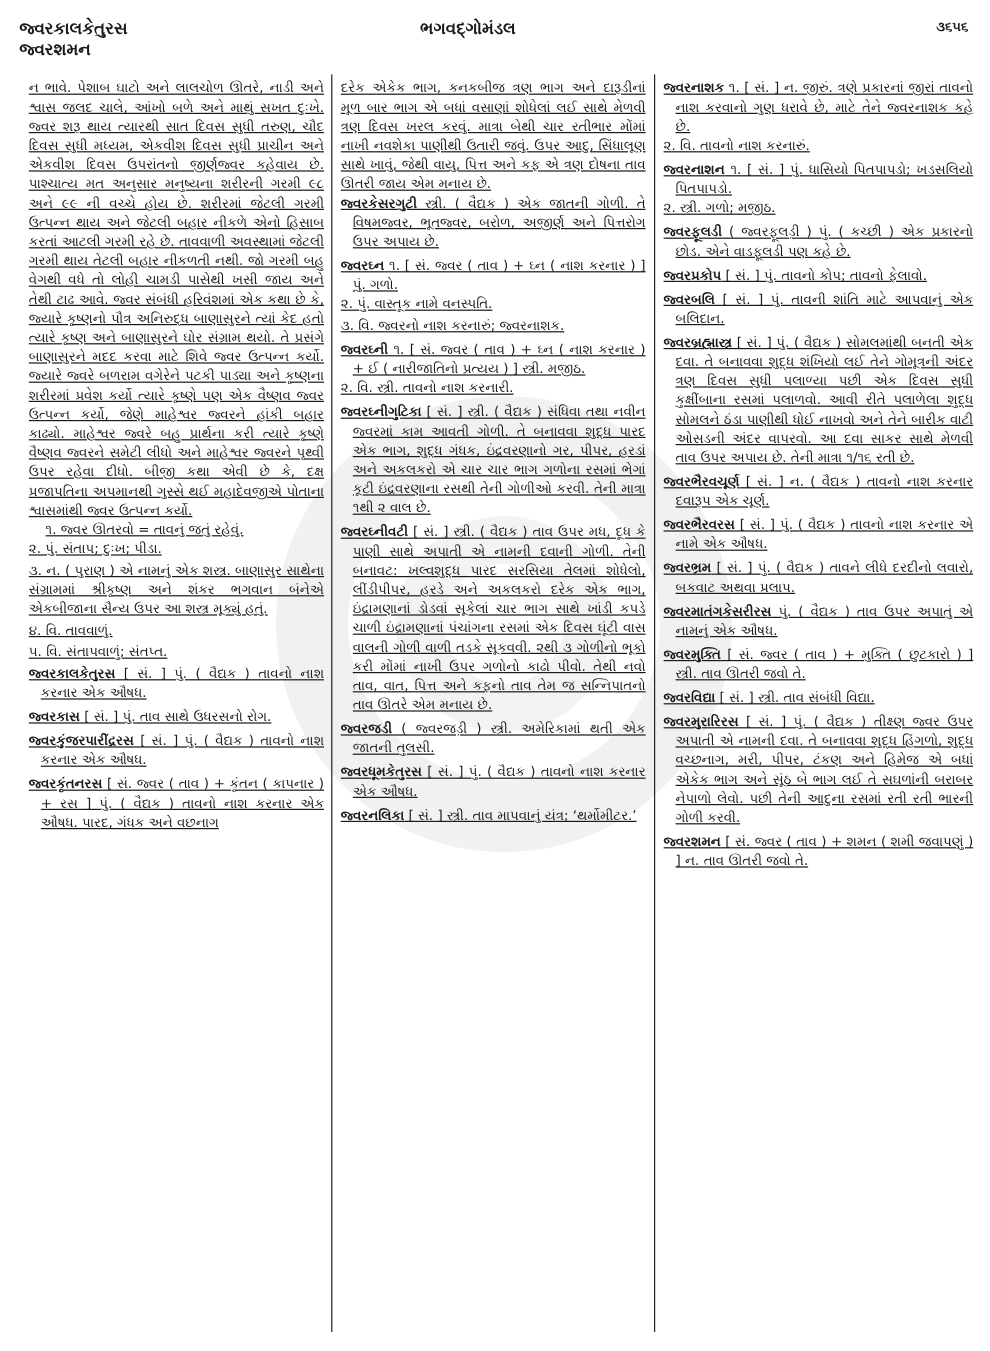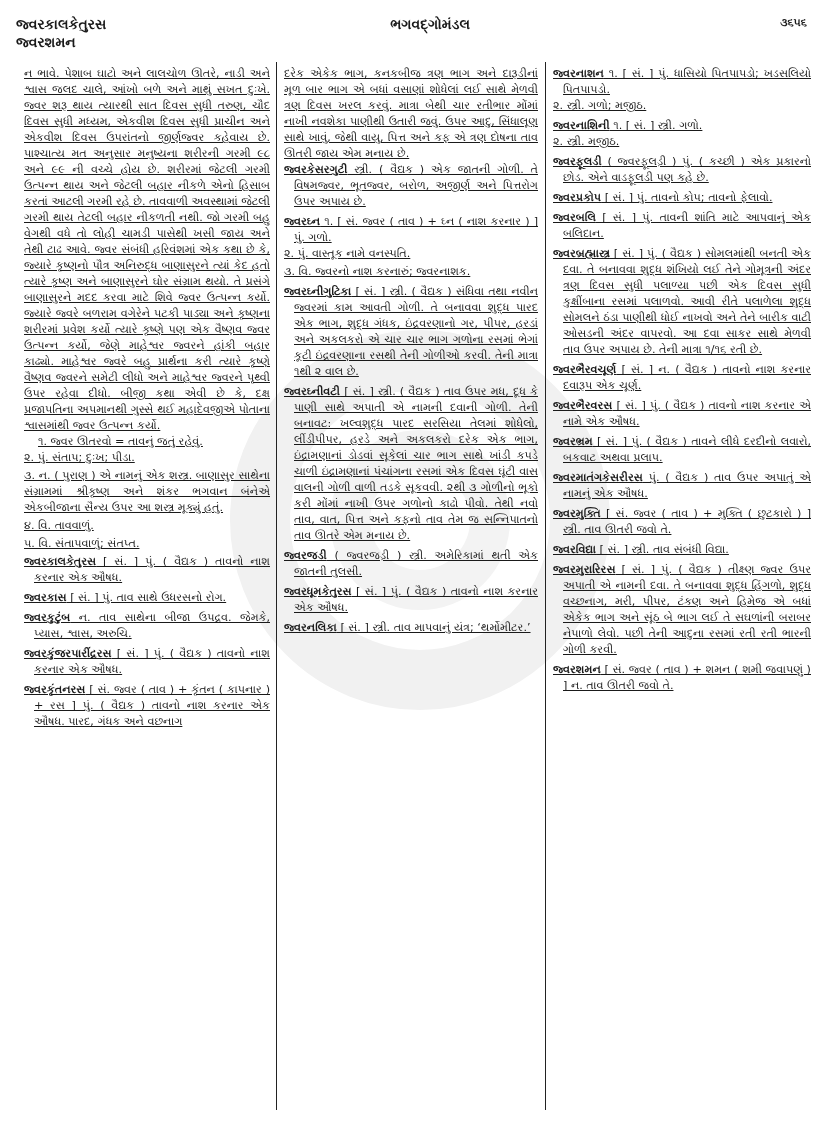--- a/index.html
+++ b/index.html
@@ -5,21 +5,21 @@
   html, body { margin:0; padding:0; background:#fff; }
   body { width:825px; height:1126px; position:relative; overflow:hidden;
          font-family:"DejaVu Sans", sans-serif; color:#1a1a1a; }
   .watermark { position:absolute; left:230px; top:330px; width:380px; height:380px;
                border-radius:50%; border:60px solid #f1f1f1; box-sizing:border-box; z-index:0; }
   .watermark2 { position:absolute; left:330px; top:430px; width:180px; height:180px;
                border-radius:50%; border:40px solid #f3f3f3; box-sizing:border-box; z-index:0; }
   .header { position:absolute; top:14px; left:0; width:825px; height:26px; z-index:2;}
   .hd-left { position:absolute; left:16px; top:2px; font-weight:bold; font-size:14px; }
   .hd-left2 { position:absolute; left:16px; top:20px; font-weight:bold; font-size:14px; }
-  .hd-center { position:absolute; left:350px; top:2px; width:120px; text-align:right; font-weight:bold; font-size:14px;}
+  .hd-center { position:absolute; left:350px; top:2px; width:120px; text-align:left; font-weight:bold; font-size:14px;}
   .hd-right { position:absolute; right:18px; top:2px; font-weight:bold; font-size:11px; }
   .col { position:absolute; top:66px; font-size:11.2px; line-height:16px; z-index:2; text-align:justify;text-decoration:underline; }
   .c1 { left:24px; width:246px; }
   .c2 { left:284px; width:254px; }
   .c3 { left:553px; width:258px; }
   .divider { position:absolute; top:62px; width:1px; background:#222; height:1048px; z-index:2;}
   .d1 { left:276px; } .d2 { left:545px; }
   .entry { margin:0 0 4px 0; text-indent:-10px; padding-left:10px; }
   .para { margin:0; }
   .sub { margin:0 0 2px 0; }
@@ -44,45 +44,47 @@
 
 <div class="col c1">
   <p class="para">ન ભાવે. પેશાબ ઘાટો અને લાલચોળ ઊતરે, નાડી અને શ્વાસ જલદ ચાલે, આંખો બળે અને માથું સખત દુઃખે. જ્વર શરૂ થાય ત્યારથી સાત દિવસ સુધી તરુણ, ચૌદ દિવસ સુધી મધ્યમ, એકવીશ દિવસ સુધી પ્રાચીન અને એકવીશ દિવસ ઉપરાંતનો જીર્ણજ્વર કહેવાય છે. પાશ્ચાત્ય મત અનુસાર મનુષ્યના શરીરની ગરમી ૯૮ અને ૯૯ ની વચ્ચે હોય છે. શરીરમાં જેટલી ગરમી ઉત્પન્ન થાય અને જેટલી બહાર નીકળે એનો હિસાબ કરતાં આટલી ગરમી રહે છે. તાવવાળી અવસ્થામાં જેટલી ગરમી થાય તેટલી બહાર નીકળતી નથી. જો ગરમી બહુ વેગથી વધે તો લોહી ચામડી પાસેથી ખસી જાય અને તેથી ટાઢ આવે. જ્વર સંબંધી હરિવંશમાં એક કથા છે કે, જ્યારે કૃષ્ણનો પૌત્ર અનિરુદ્ધ બાણાસુરને ત્યાં કેદ હતો ત્યારે કૃષ્ણ અને બાણાસુરને ઘોર સંગ્રામ થયો. તે પ્રસંગે બાણાસુરને મદદ કરવા માટે શિવે જ્વર ઉત્પન્ન કર્યો. જ્યારે જ્વરે બળરામ વગેરેને પટકી પાડ્યા અને કૃષ્ણના શરીરમાં પ્રવેશ કર્યો ત્યારે કૃષ્ણે પણ એક વૈષ્ણવ જ્વર ઉત્પન્ન કર્યો, જેણે માહેશ્વર જ્વરને હાંકી બહાર કાઢ્યો. માહેશ્વર જ્વરે બહુ પ્રાર્થના કરી ત્યારે કૃષ્ણે વૈષ્ણવ જ્વરને સમેટી લીધો અને માહેશ્વર જ્વરને પૃથ્વી ઉપર રહેવા દીધો. બીજી કથા એવી છે કે, દક્ષ પ્રજાપતિના અપમાનથી ગુસ્સે થઈ મહાદેવજીએ પોતાના શ્વાસમાંથી જ્વર ઉત્પન્ન કર્યો.</p>
   <p class="subind">૧. જ્વર ઊતરવો = તાવનું જતું રહેવું.</p>
   <p class="sub">૨. પું. સંતાપ; દુઃખ; પીડા.</p>
   <p class="sub">૩. ન. ( પુરાણ ) એ નામનું એક શસ્ત્ર. બાણાસુર સાથેના સંગ્રામમાં શ્રીકૃષ્ણ અને શંકર ભગવાન બંનેએ એકબીજાના સૈન્ય ઉપર આ શસ્ત્ર મૂક્યું હતું.</p>
   <p class="sub">૪. વિ. તાવવાળું.</p>
   <p class="sub">૫. વિ. સંતાપવાળું; સંતપ્ત.</p>
   <div class="entry"><span class="hw">જ્વરકાલકેતુરસ</span><span> [ સં. ] પું. ( વૈદ્યક ) તાવનો નાશ કરનાર એક ઔષધ.</span></div>
   <div class="entry"><span class="hw">જ્વરકાસ</span><span> [ સં. ] પું. તાવ સાથે ઉધરસનો રોગ.</span></div>
-  <div class="entry"><span class="hw">જ્વરકુટુંબ</span><span> ન. તાવ સાથેના બીજા ઉપદ્રવ. જેમકે, પ્યાસ, શ્વાસ, અરુચિ.</span></div>
   <div class="entry"><span class="hw">જ્વરકુંજરપારીંદ્રરસ</span><span> [ સં. ] પું. ( વૈદ્યક ) તાવનો નાશ કરનાર એક ઔષધ.</span></div>
   <div class="entry"><span class="hw">જ્વરકૃંતનરસ</span><span> [ સં. જ્વર ( તાવ ) + કૃંતન ( કાપનાર ) + રસ ] પું. ( વૈદ્યક ) તાવનો નાશ કરનાર એક ઔષધ. પારદ, ગંધક અને વછનાગ</span></div>
 </div>
 
 <div class="col c2">
   <p class="para">દરેક એકેક ભાગ, કનકબીજ ત્રણ ભાગ અને દારૂડીનાં મૂળ બાર ભાગ એ બધાં વસાણાં શોધેલાં લઈ સાથે મેળવી ત્રણ દિવસ ખરલ કરવું. માત્રા બેથી ચાર રતીભાર મોંમાં નાખી નવશેકા પાણીથી ઉતારી જવું. ઉપર આદુ, સિંધાલૂણ સાથે ખાવું, જેથી વાયુ, પિત્ત અને કફ એ ત્રણ દોષના તાવ ઊતરી જાય એમ મનાય છે.</p>
   <div class="entry"><span class="hw">જ્વરકેસરગુટી</span><span> સ્ત્રી. ( વૈદ્યક ) એક જાતની ગોળી. તે વિષમજ્વર, ભૂતજ્વર, બરોળ, અજીર્ણ અને પિત્તરોગ ઉપર અપાય છે.</span></div>
   <div class="entry"><span class="hw">જ્વરઘ્ન</span><span> ૧. [ સં. જ્વર ( તાવ ) + ઘ્ન ( નાશ કરનાર ) ] પું. ગળો.</span>
     <div class="sub">૨. પું. વાસ્તૂક નામે વનસ્પતિ.</div>
     <div class="sub">૩. વિ. જ્વરનો નાશ કરનારું; જ્વરનાશક.</div>
   </div>
+  <div class="entry"><span class="hw">જ્વરઘ્ની</span><span> ૧. [ સં. જ્વર ( તાવ ) + ઘ્ન ( નાશ કરનાર ) + ઈ ( નારીજાતિનો પ્રત્યય ) ] સ્ત્રી. મજીઠ.</span>
+    <div class="sub">૨. વિ. સ્ત્રી. તાવનો નાશ કરનારી.</div>
+  </div>
   <div class="entry"><span class="hw">જ્વરઘ્નીગુટિકા</span><span> [ સં. ] સ્ત્રી. ( વૈદ્યક ) સંધિવા તથા નવીન જ્વરમાં કામ આવતી ગોળી. તે બનાવવા શુદ્ધ પારદ એક ભાગ, શુદ્ધ ગંધક, ઇંદ્રવરણાનો ગર, પીપર, હરડાં અને અકલકરો એ ચાર ચાર ભાગ ગળોના રસમાં ભેગાં કૂટી ઇંદ્રવરણાના રસથી તેની ગોળીઓ કરવી. તેની માત્રા ૧થી ૨ વાલ છે.</span></div>
   <div class="entry"><span class="hw">જ્વરઘ્નીવટી</span><span> [ સં. ] સ્ત્રી. ( વૈદ્યક ) તાવ ઉપર મધ, દૂધ કે પાણી સાથે અપાતી એ નામની દવાની ગોળી. તેની બનાવટ: ખલ્વશુદ્ધ પારદ સરસિયા તેલમાં શોધેલો, લીંડીપીપર, હરડે અને અકલકરો દરેક એક ભાગ, ઇંદ્રામણાનાં ડોડવાં સૂકેલાં ચાર ભાગ સાથે ખાંડી કપડે ચાળી ઇંદ્રામણાનાં પંચાંગના રસમાં એક દિવસ ઘૂંટી વાસ વાલની ગોળી વાળી તડકે સૂકવવી. ૨થી ૩ ગોળીનો ભૂકો કરી મોંમાં નાખી ઉપર ગળોનો કાઢો પીવો. તેથી નવો તાવ, વાત, પિત્ત અને કફનો તાવ તેમ જ સન્નિપાતનો તાવ ઊતરે એમ મનાય છે.</span></div>
   <div class="entry"><span class="hw">જ્વરજડી</span><span> ( જ્વરજડ઼ી ) સ્ત્રી. અમેરિકામાં થતી એક જાતની તુલસી.</span></div>
   <div class="entry"><span class="hw">જ્વરધૂમકેતુરસ</span><span> [ સં. ] પું. ( વૈદ્યક ) તાવનો નાશ કરનાર એક ઔષધ.</span></div>
   <div class="entry"><span class="hw">જ્વરનલિકા</span><span> [ સં. ] સ્ત્રી. તાવ માપવાનું યંત્ર; ‘થર્મોમીટર.’</span></div>
 </div>
 
 <div class="col c3">
+  <div class="entry"><span class="hw">જ્વરનાશક</span><span> ૧. [ સં. ] ન. જીરું. ત્રણે પ્રકારનાં જીરાં તાવનો નાશ કરવાનો ગુણ ધરાવે છે, માટે તેને જ્વરનાશક કહે છે.</span>
+    <div class="sub">૨. વિ. તાવનો નાશ કરનારું.</div>
+  </div>
   <div class="entry"><span class="hw">જ્વરનાશન</span><span> ૧. [ સં. ] પું. ધાસિયો પિતપાપડો; ખડસલિયો પિતપાપડો.</span>
     <div class="sub">૨. સ્ત્રી. ગળો; મજીઠ.</div>
-  </div>
-  <div class="entry"><span class="hw">જ્વરનાશિની</span><span> ૧. [ સં. ] સ્ત્રી. ગળો.</span>
-    <div class="sub">૨. સ્ત્રી. મજીઠ.</div>
   </div>
   <div class="entry"><span class="hw">જ્વરફૂલડી</span><span> ( જ્વરફૂલડ઼ી ) પું. ( કચ્છી ) એક પ્રકારનો છોડ. એને વાડફૂલડી પણ કહે છે.</span></div>
   <div class="entry"><span class="hw">જ્વરપ્રકોપ</span><span> [ સં. ] પું. તાવનો કોપ; તાવનો ફેલાવો.</span></div>
   <div class="entry"><span class="hw">જ્વરબલિ</span><span> [ સં. ] પું. તાવની શાંતિ માટે આપવાનું એક બલિદાન.</span></div>
   <div class="entry"><span class="hw">જ્વરબ્રહ્માસ્ત્ર</span><span> [ સં. ] પું. ( વૈદ્યક ) સોમલમાંથી બનતી એક દવા. તે બનાવવા શુદ્ધ શંખિયો લઈ તેને ગોમૂત્રની અંદર ત્રણ દિવસ સુધી પલાળ્યા પછી એક દિવસ સુધી કુક્ષીંબાના રસમાં પલાળવો. આવી રીતે પલાળેલા શુદ્ધ સોમલને ઠંડા પાણીથી ધોઈ નાખવો અને તેને બારીક વાટી ઓસડની અંદર વાપરવો. આ દવા સાકર સાથે મેળવી તાવ ઉપર અપાય છે. તેની માત્રા ૧/૧૬ રતી છે.</span></div>
   <div class="entry"><span class="hw">જ્વરભૈરવચૂર્ણ</span><span> [ સં. ] ન. ( વૈદ્યક ) તાવનો નાશ કરનાર દવારૂપ એક ચૂર્ણ.</span></div>
   <div class="entry"><span class="hw">જ્વરભૈરવરસ</span><span> [ સં. ] પું. ( વૈદ્યક ) તાવનો નાશ કરનાર એ નામે એક ઔષધ.</span></div>
   <div class="entry"><span class="hw">જ્વરભ્રમ</span><span> [ સં. ] પું. ( વૈદ્યક ) તાવને લીધે દરદીનો લવારો, બકવાટ અથવા પ્રલાપ.</span></div>
   <div class="entry"><span class="hw">જ્વરમાતંગકેસરીરસ</span><span> પું. ( વૈદ્યક ) તાવ ઉપર અપાતું એ નામનું એક ઔષધ.</span></div>
   <div class="entry"><span class="hw">જ્વરમુક્તિ</span><span> [ સં. જ્વર ( તાવ ) + મુક્તિ ( છુટકારો ) ] સ્ત્રી. તાવ ઊતરી જવો તે.</span></div>

